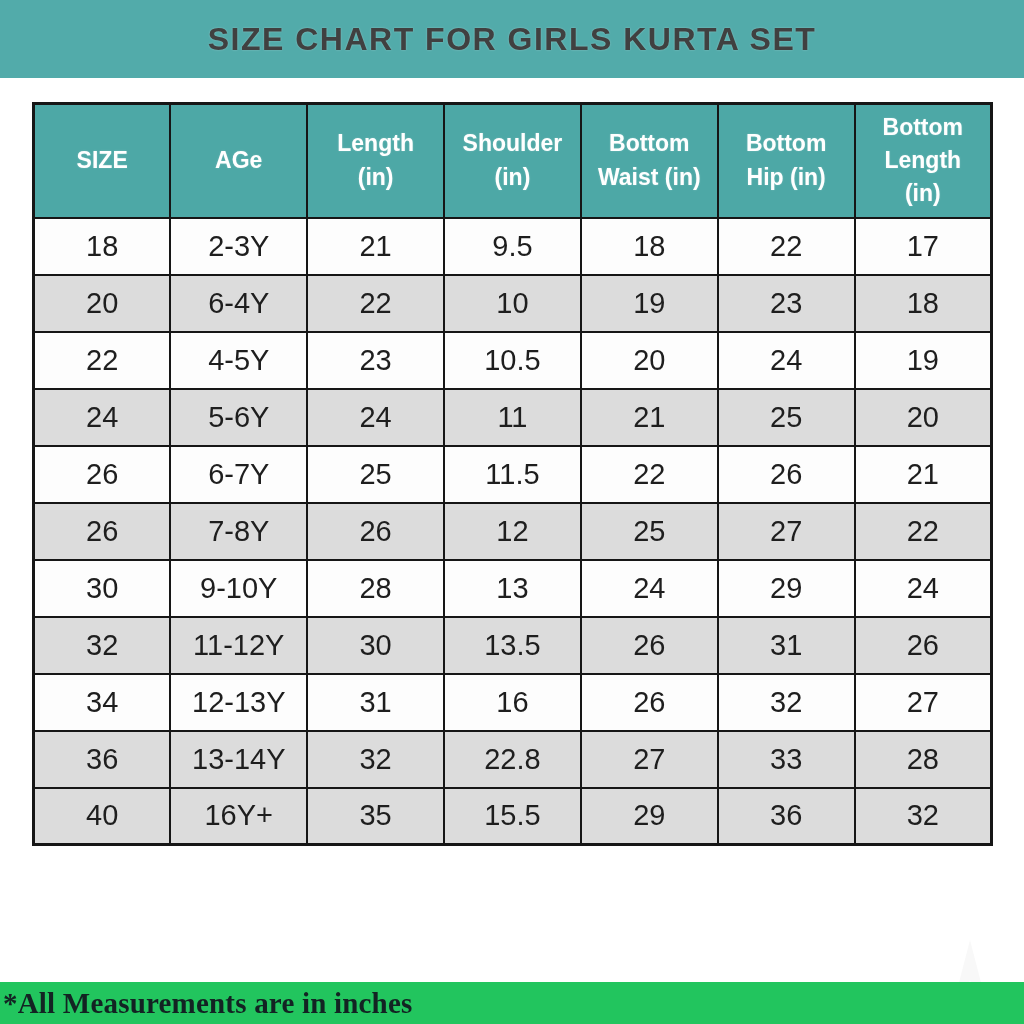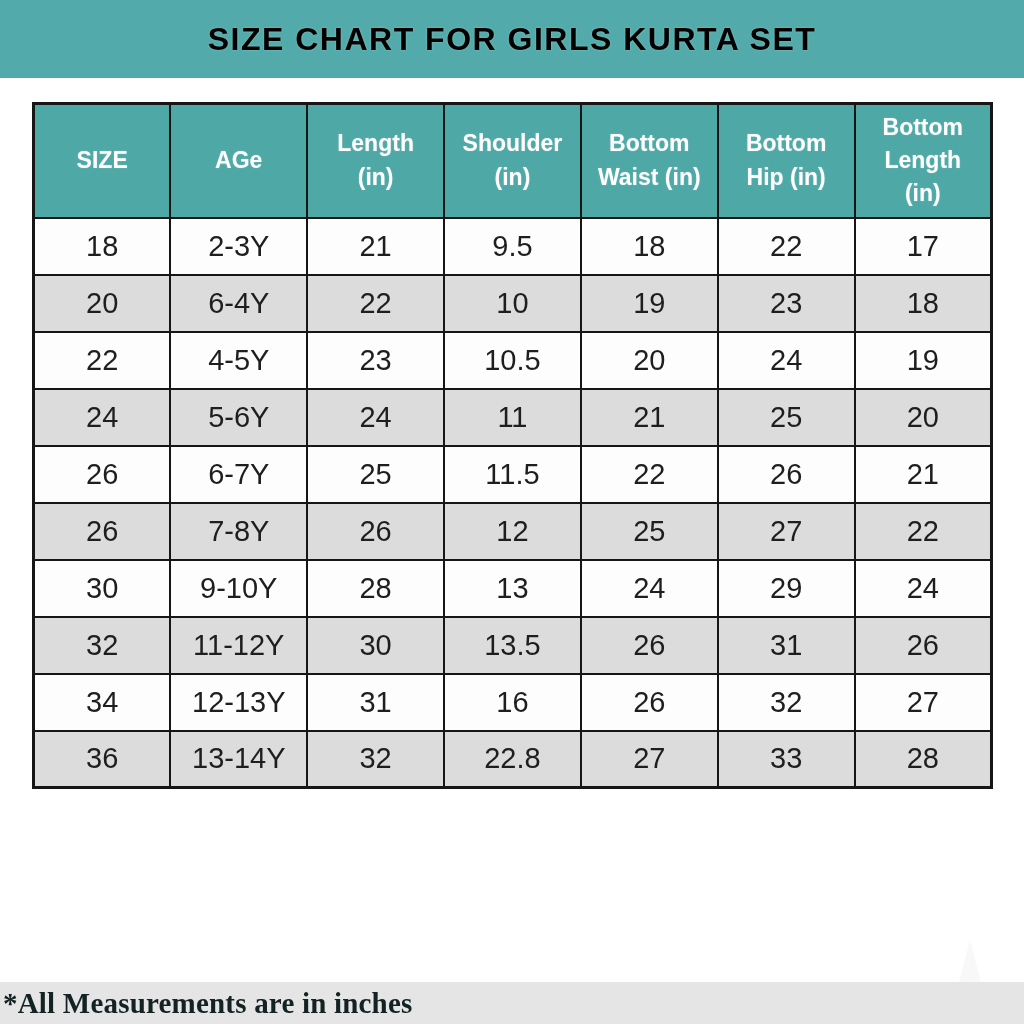--- a/index.html
+++ b/index.html
@@ -13,21 +13,21 @@
   .top-banner {
     position: absolute;
     left: 0; top: 0;
     width: 1024px; height: 78px;
     background: #52abaa;
     display: flex;
     align-items: center;
     justify-content: center;
   }
   .top-banner .title {
-    color: #000000;
+    color: #404040;
     font-size: 32px;
     font-weight: 700;
     letter-spacing: 1.5px;
     text-shadow: 0 0 2px rgba(255,255,255,0.35);
   }
   table.size-table {
     position: absolute;
     left: 32px; top: 102px;
     width: 961px;
     border-collapse: collapse;
@@ -54,21 +54,21 @@
     font-size: 29px;
     color: #1e1e1e;
     font-weight: 400;
   }
   tr.row-gray td { background: #dcdcdc; }
   tr.row-white td { background: #fdfdfd; }
   .bottom-banner {
     position: absolute;
     left: 0; top: 982px;
     width: 1024px; height: 42px;
-    background: #e5e5e5;
+    background: #22c55e;
     display: flex;
     align-items: center;
   }
   .bottom-banner .note {
     font-family: "Liberation Serif", serif;
     font-weight: 700;
     font-size: 29px;
     color: #132323;
     padding-left: 3px;
     letter-spacing: 0.2px;
@@ -185,20 +185,29 @@
       </tr>
       <tr class="row-gray">
         <td>36</td>
         <td>13-14Y</td>
         <td>32</td>
         <td>22.8</td>
         <td>27</td>
         <td>33</td>
         <td>28</td>
       </tr>
+      <tr class="row-gray">
+        <td>40</td>
+        <td>16Y+</td>
+        <td>35</td>
+        <td>15.5</td>
+        <td>29</td>
+        <td>36</td>
+        <td>32</td>
+      </tr>
     </tbody>
 </table>
 
 <div class="arrow-decoration"></div>
 
 <div class="bottom-banner">
   <div class="note">*All Measurements are in inches</div>
 </div>
 
 </body></html>

